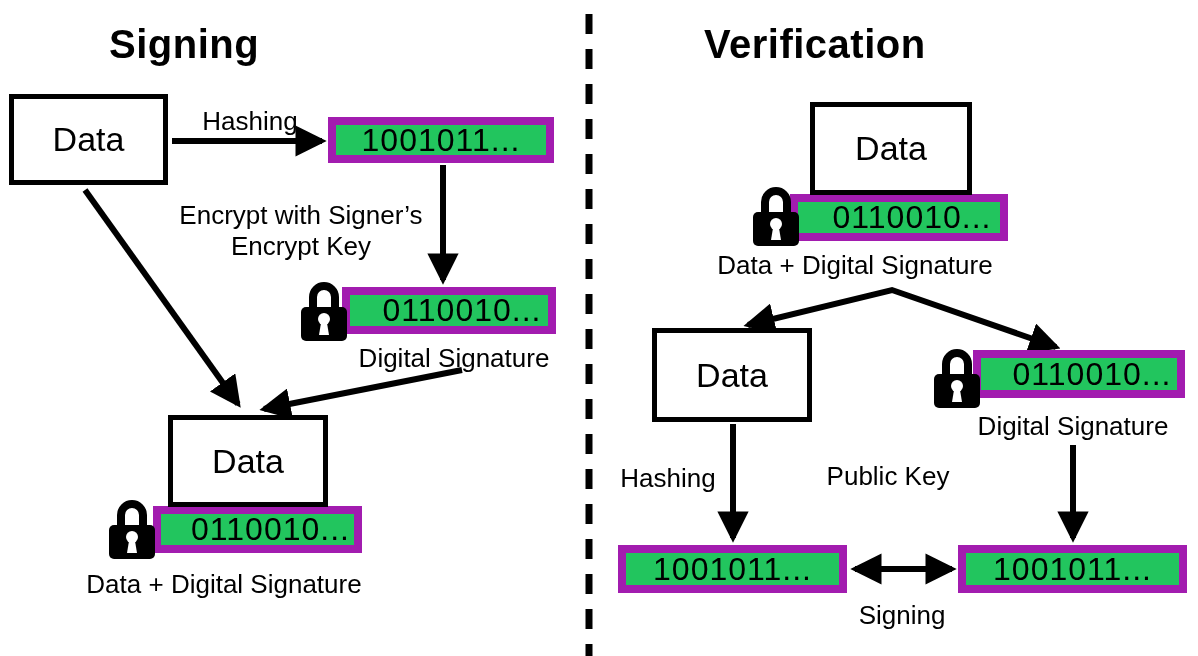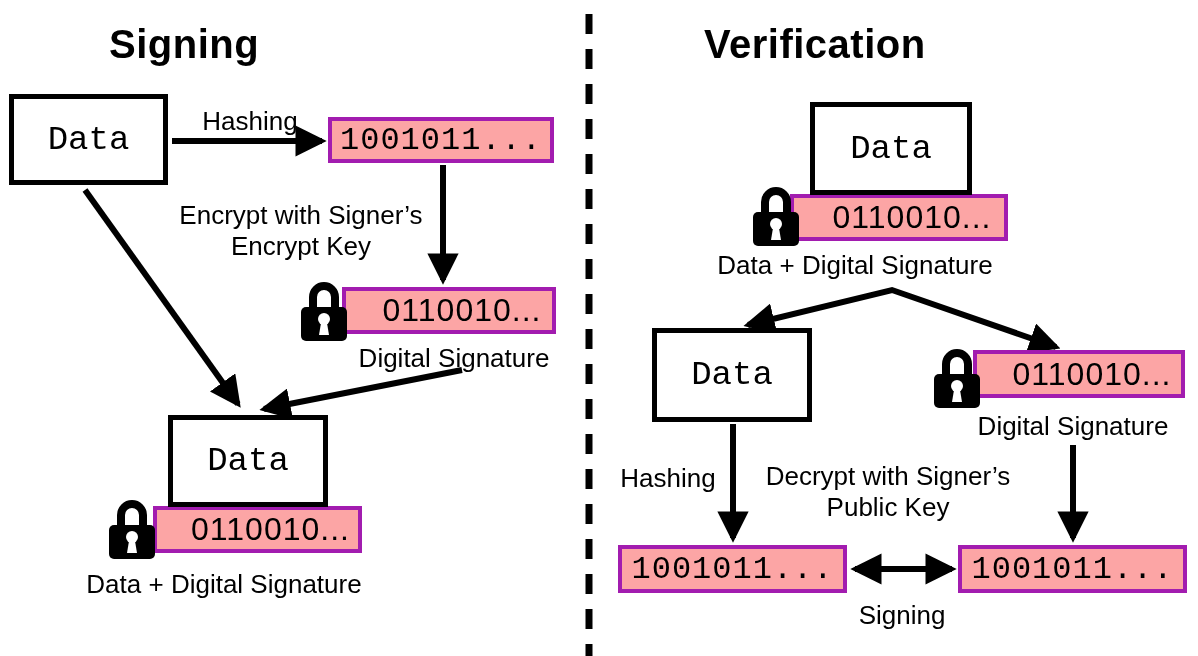--- a/index.html
+++ b/index.html
@@ -26,39 +26,39 @@
     background: #ffffff;
     border: 5px solid #000000;
     box-sizing: border-box;
     display: flex;
     align-items: center;
     justify-content: center;
     font-size: 34px;
   }
   .bar {
     position: absolute;
-    background: #fca5a5;
-    border: 4px solid #a21caf;
+    background: #22c55e;
+    border: 8px solid #a21caf;
     box-sizing: border-box;
     display: flex;
     align-items: center;
     justify-content: center;
     font-size: 32px;
     letter-spacing: 1px;
   }
   .bar.lockpad { padding-left: 26px; }
   .caption {
     position: absolute;
     font-size: 26px;
     text-align: center;
     line-height: 31px;
     white-space: nowrap;
   }
   .lock { position: absolute; width: 48px; height: 62px; }
-  .z1 { z-index: 1; } .z2 { z-index: 2; font-family: Liberation Mono, monospace; } .z3 { z-index: 3; }
+  .z1 { z-index: 1; } .z2 { z-index: 2; } .z3 { z-index: 3; }
 </style>
 </head>
 <body>
 
 <div class="stage">
 
   <svg class="lines" viewBox="0 0 1198 656" xmlns="http://www.w3.org/2000/svg">
     <defs>
       <marker id="ah" viewBox="0 0 10 10" refX="8.5" refY="5" markerWidth="5.2" markerHeight="5.2" orient="auto-start-reverse" markerUnits="strokeWidth">
         <path d="M 0 0 L 10 5 L 0 10 z" fill="#000000"></path>
@@ -157,21 +157,20 @@
     <rect x="1" y="27" width="46" height="34" rx="5" fill="#000000"></rect>
     <circle cx="24" cy="39" r="6" fill="#ffffff"></circle>
     <path d="M 21 43 L 19 55 H 29 L 27 43 Z" fill="#ffffff"></path>
   </svg>
 
   <div class="caption" style="left:948px; top:411px; width:250px;">Digital Signature</div>
 
   <div class="caption" style="left:593px; top:463px; width:150px;">Hashing</div>
 
   <div class="caption" style="left:738px; top:461px; width:300px;">
-    <div>Decrypt with Signer’s</div>
     <div>Public Key</div>
   </div>
 
   <div class="bar z2" style="left:618px; top:545px; width:229px; height:48px;">
     <span>1001011...</span>
   </div>
   <div class="bar z2" style="left:958px; top:545px; width:229px; height:48px;">
     <span>1001011...</span>
   </div>
 

